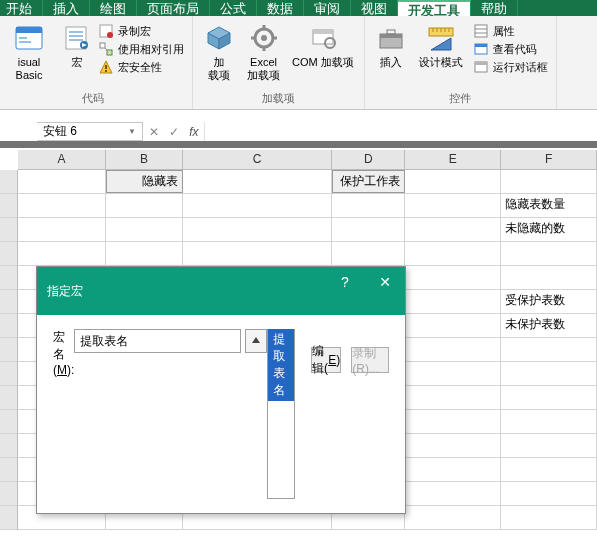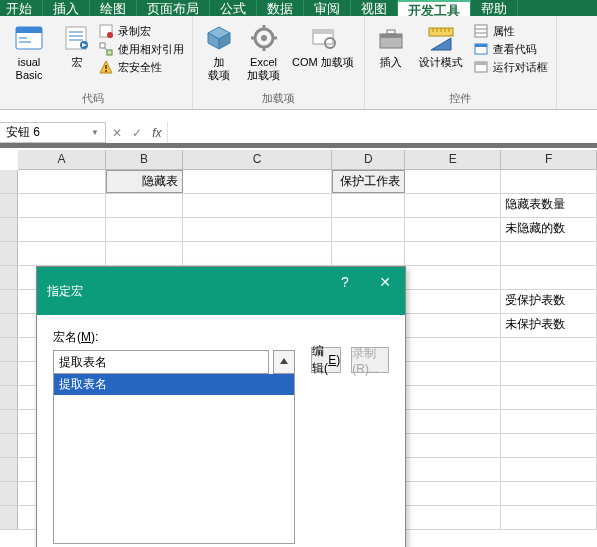--- a/index.html
+++ b/index.html
@@ -17,21 +17,21 @@
   .group .title { text-align: center; color: #666; font-size: 11px; padding: 2px 0 3px; }
   .big-btn { display: flex; flex-direction: column; align-items: center; justify-content: flex-start; padding: 2px 4px; height: 68px; }
   .big-btn .icon { width: 32px; height: 32px; display: flex; align-items: center; justify-content: center; }
   .big-btn .lbl { text-align: center; font-size: 11px; line-height: 13px; margin-top: 2px; }
   .row-btn { display: flex; align-items: center; padding: 1px 2px; font-size: 11px; gap: 4px; }
   .row-btn .sm-icon { width: 16px; height: 16px; display: flex; align-items: center; justify-content: center; }
   .cols { display: flex; gap: 4px; }
   .col { display: flex; flex-direction: column; }
 
   
-  .fx-area { display: flex; height: 26px; border-bottom: 5px solid #737373; margin-top: 12px; }
+  .fx-area { display: flex; height: 26px; border-bottom: 7px solid #737373; margin-top: 12px; padding-left: 37px; }
   .name-box { width: 106px; border: 1px solid #c6c6c6; border-left: none; display: flex; align-items: center; justify-content: space-between; padding: 0 6px; font-size: 12px; background: #fff; }
   .fx-btns { display: flex; align-items: center; padding: 0 6px; gap: 10px; border-right: 1px solid #e0e0e0; }
   .fx-input { flex: 1; border: none; padding: 0 6px; font-size: 12px; }
   .name-drop { color: #777; font-size: 8px; }
 
   
   .grid-wrap { position: absolute; left: 0; right: 0; top: 150px; bottom: 0; overflow: hidden; }
   .col-headers { display: flex; height: 20px; background: #e6e6e6; border-bottom: 1px solid #bcbcbc; margin-left: 18px; }
   .ch { border-right: 1px solid #bcbcbc; text-align: center; font-size: 12px; color: #333; line-height: 19px; }
   .rows { position: absolute; top: 20px; left: 0; right: 0; }
@@ -42,21 +42,21 @@
   .cell { border-right: 1px solid #d4d4d4; padding: 2px 4px; font-size: 12px; overflow: hidden; white-space: nowrap; }
   .cell.btn-cell { border: 1px solid #999; background: #efefef; text-align: right; }
   .cell-text { overflow: visible; }
 
   
   .dialog { position: absolute; left: 36px; top: 266px; width: 370px; background: #fff; border: 1px solid #8a8a8a; box-shadow: 2px 3px 6px rgba(0,0,0,0.25); }
   .dlg-title { background: #0d9c7b; color: #fff; height: 48px; display: flex; align-items: center; padding: 0 10px; font-size: 12px; position: relative; }
   .dlg-title .caps { position: absolute; right: 0; top: 0; display: flex; }
   .cap { width: 40px; height: 30px; display: flex; align-items: center; justify-content: center; color: #fff; font-size: 14px; }
   .dlg-body { padding: 14px 16px; display: flex; gap: 16px; }
-  .dlg-left { flex: 1; display: flex; flex-direction: column; }
+  .dlg-left { flex: 1; display: flex; flex-direction: row; }
   .dlg-label { font-size: 12px; margin-bottom: 4px; }
   .dlg-input-row { display: flex; gap: 4px; }
   .dlg-input { flex: 1; border: 1px solid #9e9e9e; padding: 3px 5px; font-size: 12px; height: 24px; }
   .dlg-sel { border: 1px solid #9e9e9e; width: 22px; height: 24px; display: flex; align-items: center; justify-content: center; background: #f4f4f4; }
   .dlg-list { border: 1px solid #9e9e9e; border-top: none; height: 170px; overflow: auto; background: #fff; }
   .dlg-item { background: #2666c3; color: #fff; padding: 2px 5px; font-size: 12px; }
   .dlg-right { width: 78px; display: flex; flex-direction: row; gap: 10px; margin-top: 18px; }
   .dlg-btn { border: 1px solid #adadad; background: #efefef; font-size: 12px; height: 26px; display: flex; align-items: center; justify-content: center; }
   .dlg-btn.disabled { color: #a8a8a8; }
 

